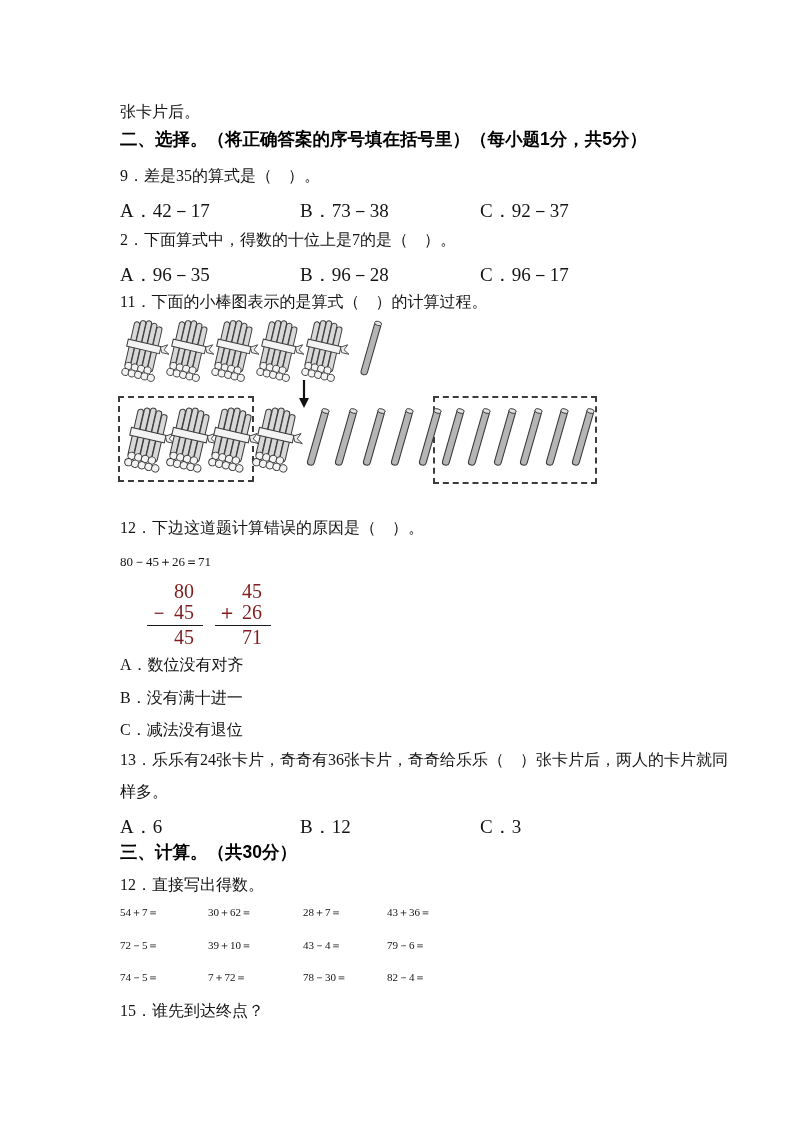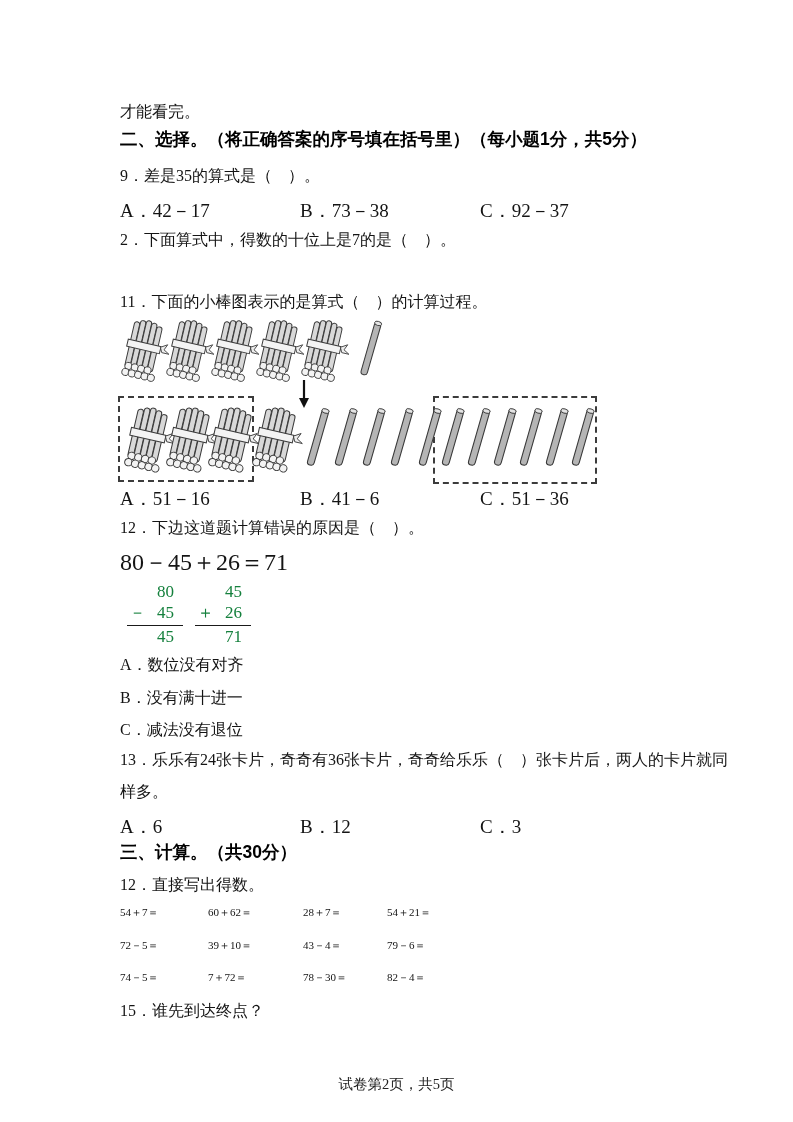--- a/index.html
+++ b/index.html
@@ -12,45 +12,50 @@
   .c0{left:0}.c1{left:180px}.c2{left:360px}
   .calc-row{position:absolute;left:120px;width:480px;height:22px;font-size:11px;}
   .cc0{left:0}.cc1{left:88px}.cc2{left:183px}.cc3{left:267px}
   .cc{position:absolute;top:0;white-space:pre;}
   .figure{position:absolute;left:0;top:0;width:793px;height:1122px;pointer-events:none;}
   .fig-row{position:absolute;}
   .fig-item{position:absolute;}
   .fig-item svg{overflow:visible;display:block;}
   .dashed-box{position:absolute;border:2px dashed #3c3c3c;}
   .arrow-wrap{position:absolute;left:296px;top:380px;}
-  .vc{position:absolute;top:581px;font-size:17px;width:56px;color:#15803d;}
+  .vc{position:absolute;top:581px;font-size:20px;width:56px;color:#7f1d1d;margin-left:20px;}
   .vc .r1{height:21px;line-height:21px;text-align:right;padding-right:9px;}
   .vc .r2{display:flex;justify-content:space-between;border-bottom:1.7px solid #1a1a1a;
           padding:0 9px 2px 2px;height:21px;line-height:21px;}
   .vc .r3{height:22px;line-height:22px;text-align:right;padding-right:9px;}
   .vc1{left:127px}.vc2{left:195px}
   .footer{position:absolute;left:0;top:1075px;width:793px;text-align:center;font-size:14.5px;color:#222;}
 </style>
 </head>
 <body>
 
 <div class="page">
 
-  <div class="t" style="top:102px">才能看完。</div>
+  <div class="t" style="top:102px">张卡片后。</div>
 
   <div class="t heading" style="top:129px">二、选择。（将正确答案的序号填在括号里）（每小题1分，共5分）</div>
 
   <div class="t" style="top:166px">9．差是35的算式是（　）。</div>
   <div class="opt-row" style="top:198px">
     <span class="opt c0">A．42－17</span>
     <span class="opt c1">B．73－38</span>
     <span class="opt c2">C．92－37</span>
   </div>
 
   <div class="t" style="top:230px">2．下面算式中，得数的十位上是7的是（　）。</div>
+  <div class="opt-row" style="top:262px">
+    <span class="opt c0">A．96－35</span>
+    <span class="opt c1">B．96－28</span>
+    <span class="opt c2">C．96－17</span>
+  </div>
 
   <div class="t" style="top:292px">11．下面的小棒图表示的是算式（　）的计算过程。</div>
 
   <div class="figure">
     <div class="fig-row" style="left:125px;top:316px;width:400px;height:70px">
         <div class="fig-item" style="left: 0px; top: 2px;">
           <svg width="36" height="64" viewBox="0 0 44 78">
     <g transform="rotate(13 22 39)">
       <g fill="#d8d8d8" stroke="#3a3a3a" stroke-width="1.2">
         <rect x="4.5" y="7" width="6.5" height="56" rx="3"></rect>
@@ -385,28 +390,23 @@
           <svg width="20" height="70" viewBox="0 0 22 72">
     <g transform="rotate(16 11 36)">
       <rect x="7" y="4" width="7.5" height="63" rx="3.5" fill="#b5b5b5" stroke="#3a3a3a" stroke-width="1.2"></rect>
       <ellipse cx="10.75" cy="5.2" rx="4.2" ry="2.4" fill="#e4e4e4" stroke="#3a3a3a" stroke-width="1"></ellipse>
     </g>
           </svg>
         </div>
       </div>
   </div>
 
-  <div class="opt-row" style="top:486px">
-    <span class="opt c0">A．51－16</span>
-    <span class="opt c1">B．41－6</span>
-    <span class="opt c2">C．51－36</span>
-  </div>
 
   <div class="t" style="top:518px">12．下边这道题计算错误的原因是（　）。</div>
-  <div class="t" style="top:552px;font-size:24px">80－45＋26＝71</div>
+  <div class="t" style="top:552px;font-size:13px">80－45＋26＝71</div>
 
   <div class="vc vc1">
     <div class="r1">80</div>
     <div class="r2">
       <span>－</span>
       <span>45</span>
     </div>
     <div class="r3">45</div>
   </div>
   <div class="vc vc2">
@@ -428,34 +428,33 @@
     <span class="opt c0">A．6</span>
     <span class="opt c1">B．12</span>
     <span class="opt c2">C．3</span>
   </div>
 
   <div class="t heading" style="top:842px">三、计算。（共30分）</div>
   <div class="t" style="top:875px">12．直接写出得数。</div>
 
   <div class="calc-row" style="top:905px">
     <span class="cc cc0">54＋7＝</span>
-    <span class="cc cc1">60＋62＝</span>
+    <span class="cc cc1">30＋62＝</span>
     <span class="cc cc2">28＋7＝</span>
-    <span class="cc cc3">54＋21＝</span>
+    <span class="cc cc3">43＋36＝</span>
   </div>
   <div class="calc-row" style="top:938px">
     <span class="cc cc0">72－5＝</span>
     <span class="cc cc1">39＋10＝</span>
     <span class="cc cc2">43－4＝</span>
     <span class="cc cc3">79－6＝</span>
   </div>
   <div class="calc-row" style="top:970px">
     <span class="cc cc0">74－5＝</span>
     <span class="cc cc1">7＋72＝</span>
     <span class="cc cc2">78－30＝</span>
     <span class="cc cc3">82－4＝</span>
   </div>
 
   <div class="t" style="top:1001px">15．谁先到达终点？</div>
 
-  <div class="footer">试卷第2页，共5页</div>
 
 </div>
 
 </body></html>

